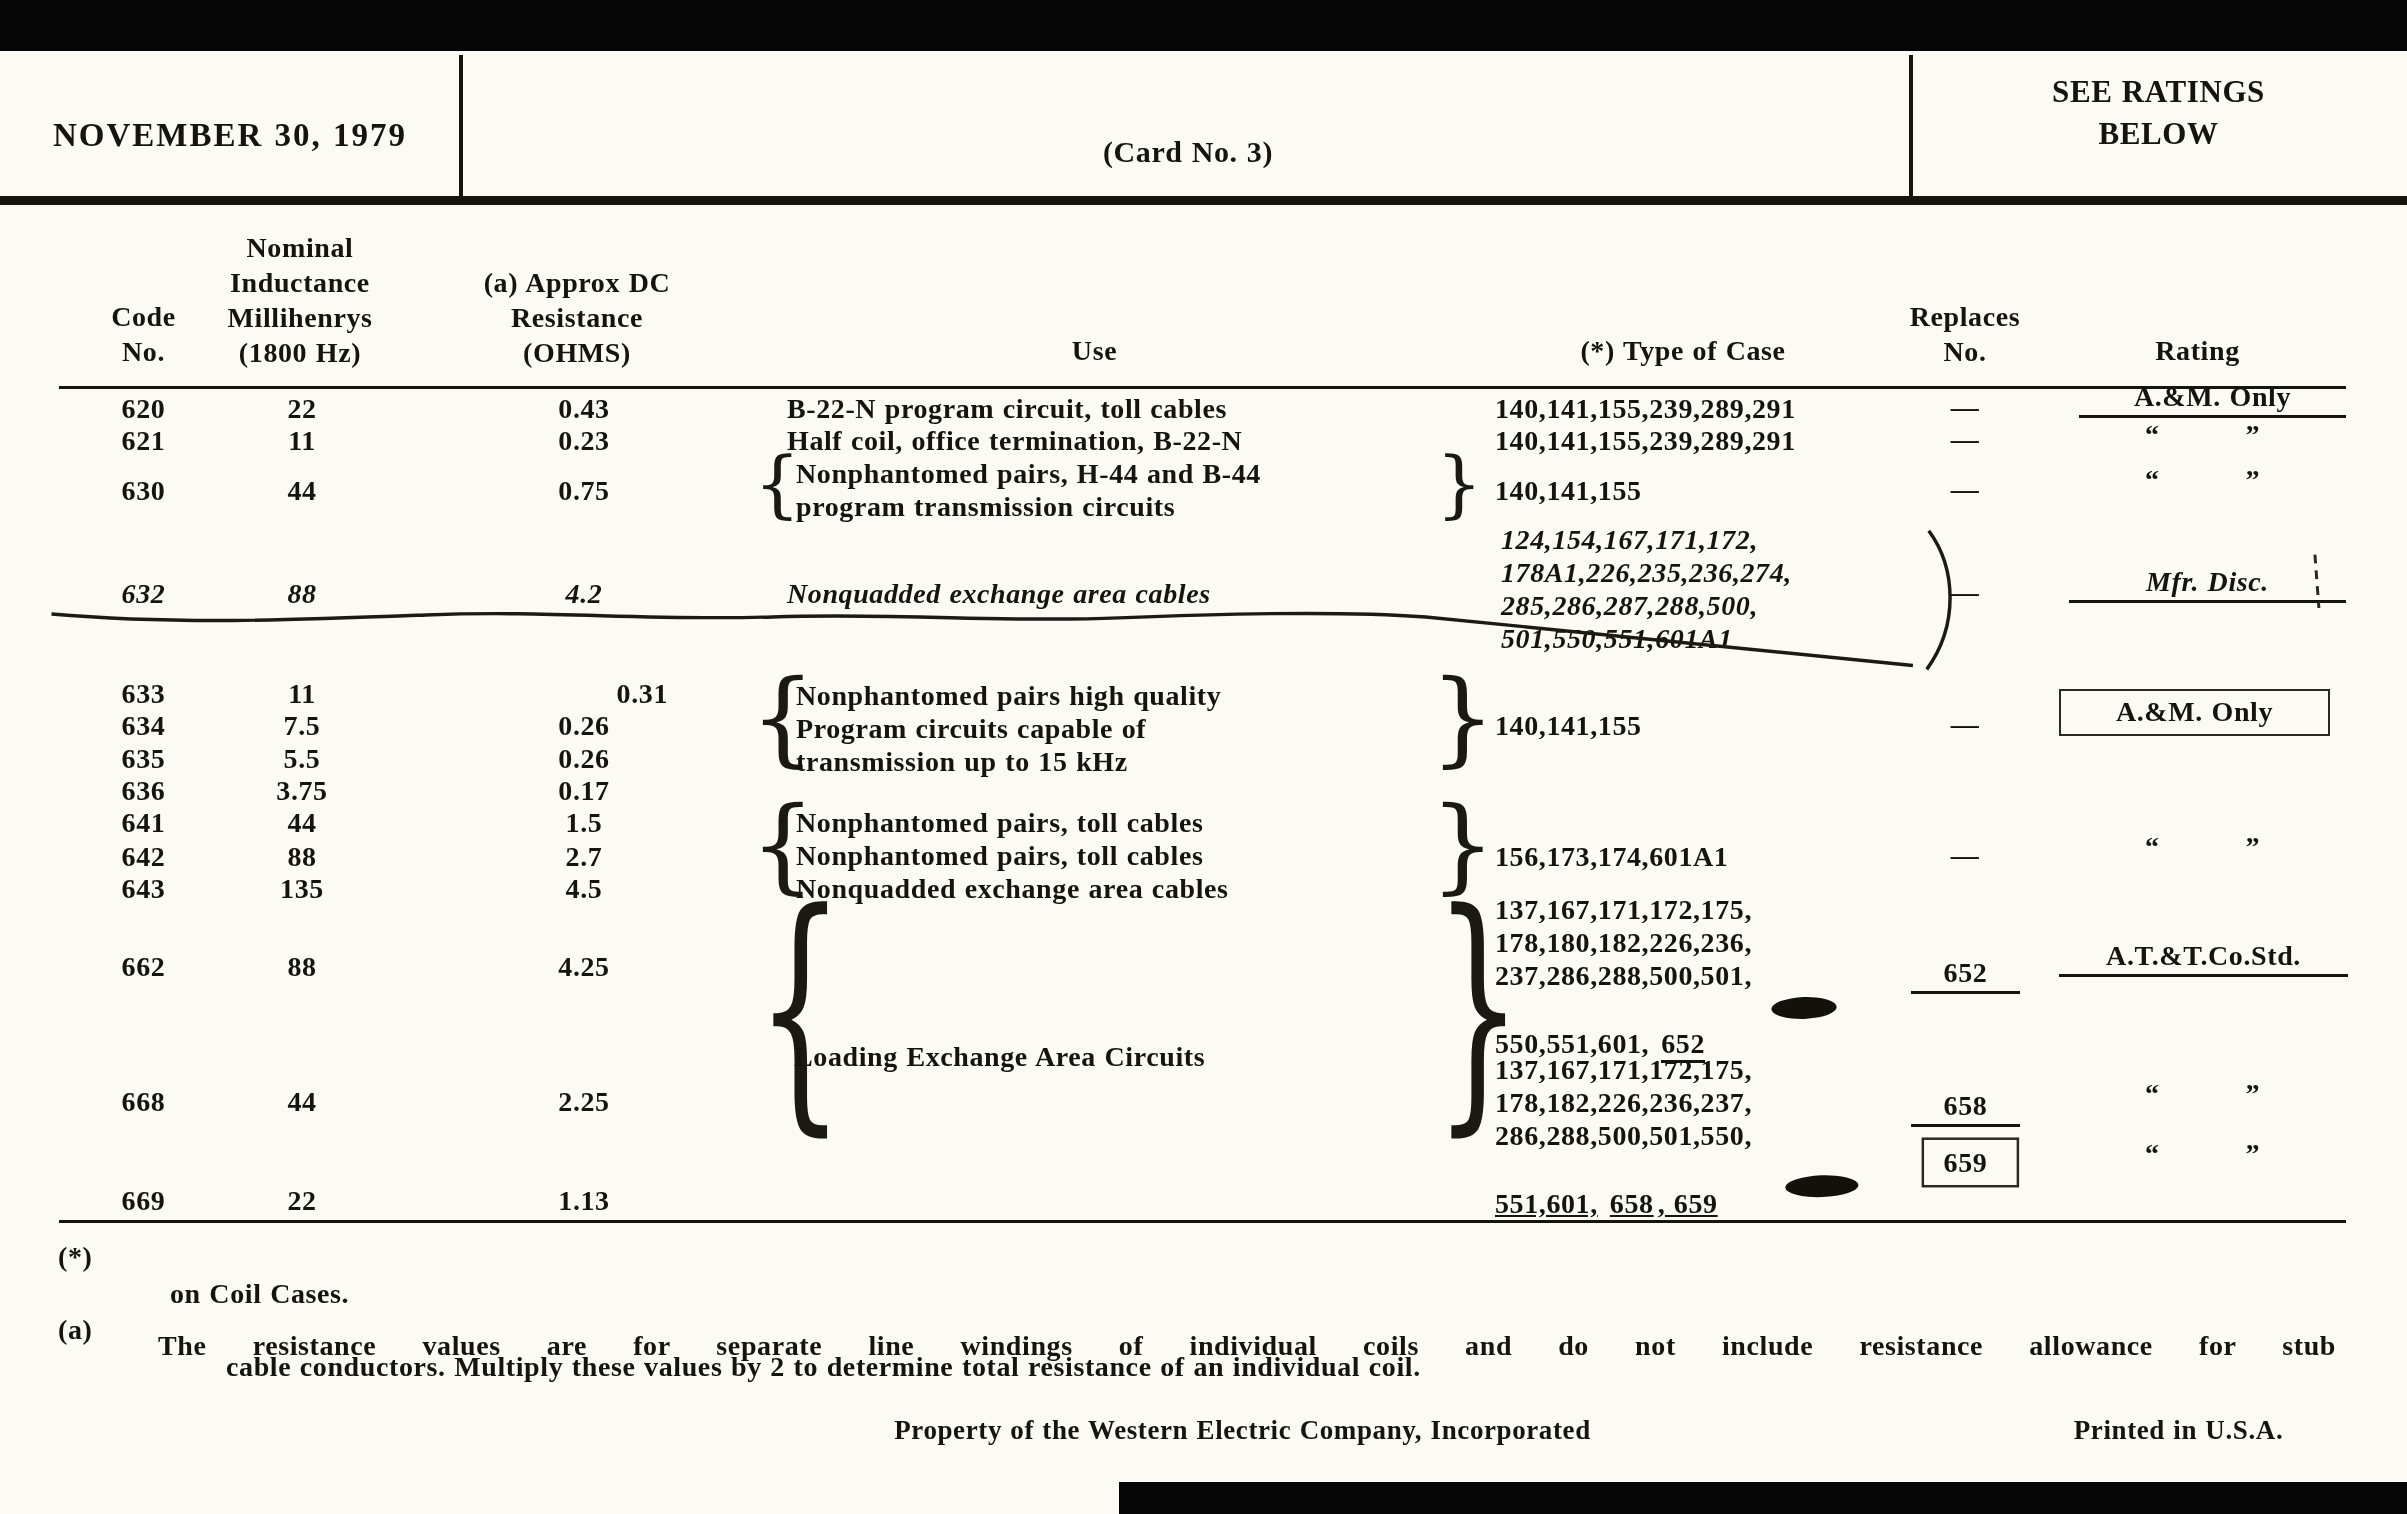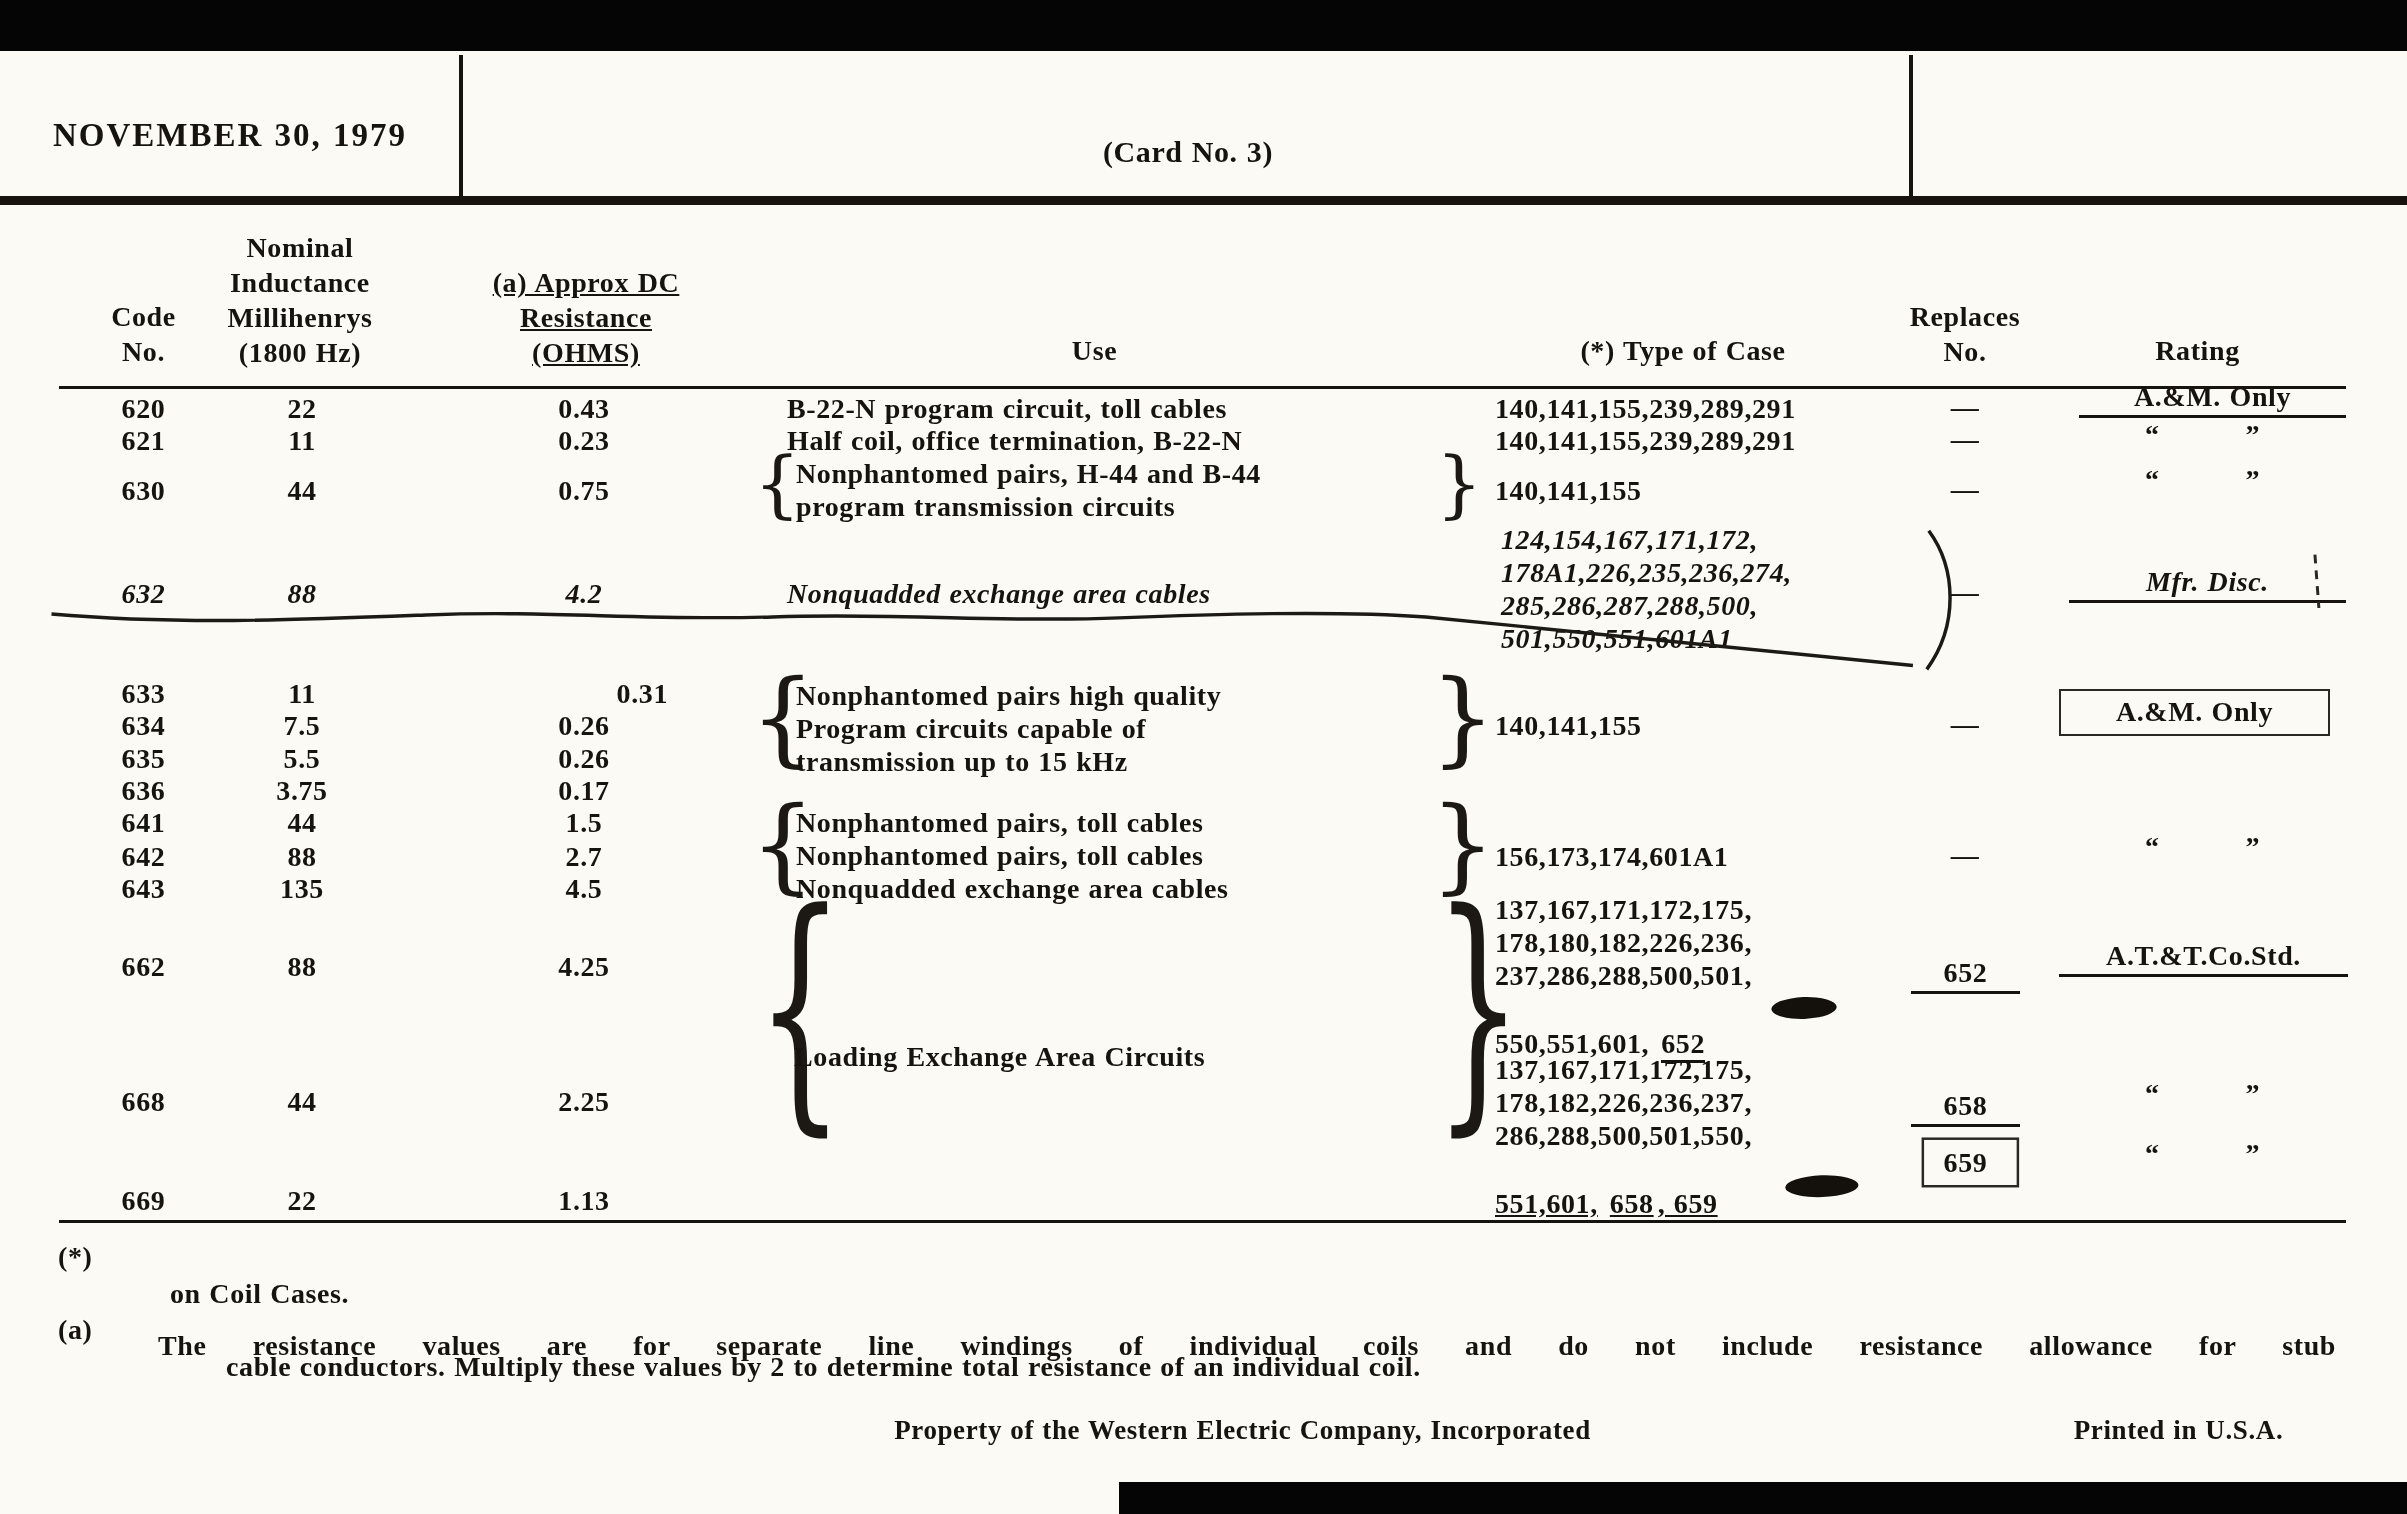--- a/index.html
+++ b/index.html
@@ -35,29 +35,31 @@
 
 <div class="page">
 
   <div class="bar" style="left:0;top:0;width:2408px;height:51px;"></div>
   <div class="bar" style="left:1119px;top:1482px;width:1289px;height:33px;"></div>
 
   <div class="t fs33" style="left:53px;top:119px;width:396px;">NOVEMBER 30, 1979</div>
   <div class="vline" style="left:459px;top:55px;height:141px;"></div>
   <div class="t fs30 ctr" style="left:693px;top:135px;width:990px;">(Card No. 3)</div>
   <div class="vline" style="left:1909px;top:55px;height:141px;"></div>
+  <div class="t fs31 ctr" style="left:1931px;top:71px;width:455px;line-height:42px;">SEE RATINGS
+BELOW</div>
   <div class="hrule" style="left:0;top:196px;width:2408px;height:9px;"></div>
 
   <div class="t ctr" style="left:79px;top:299px;width:129px;line-height:35px;">Code
 No.</div>
   <div class="t ctr" style="left:176px;top:230px;width:248px;line-height:35px;">Nominal
 Inductance
 Millihenrys
 (1800 Hz)</div>
-  <div class="t ctr" style="left:450px;top:265px;width:272px;line-height:35px;text-decoration:underline;">(a) Approx DC
+  <div class="t ctr" style="left:441px;top:265px;width:272px;line-height:35px;">(a) Approx DC
 Resistance
 (OHMS)</div>
   <div class="t ctr" style="left:941px;top:334px;width:307px;">Use</div>
   <div class="t ctr" style="left:1505px;top:334px;width:356px;">(*) Type of Case</div>
   <div class="t ctr" style="left:1871px;top:299px;width:188px;line-height:35px;">Replaces
 No.</div>
   <div class="t ctr" style="left:2049px;top:334px;width:297px;">Rating</div>
   <div class="hrule" style="left:59px;top:386px;width:2287px;height:3px;"></div>
 
   <div class="t ctr" style="left:79px;top:392px;width:129px;">620</div>

